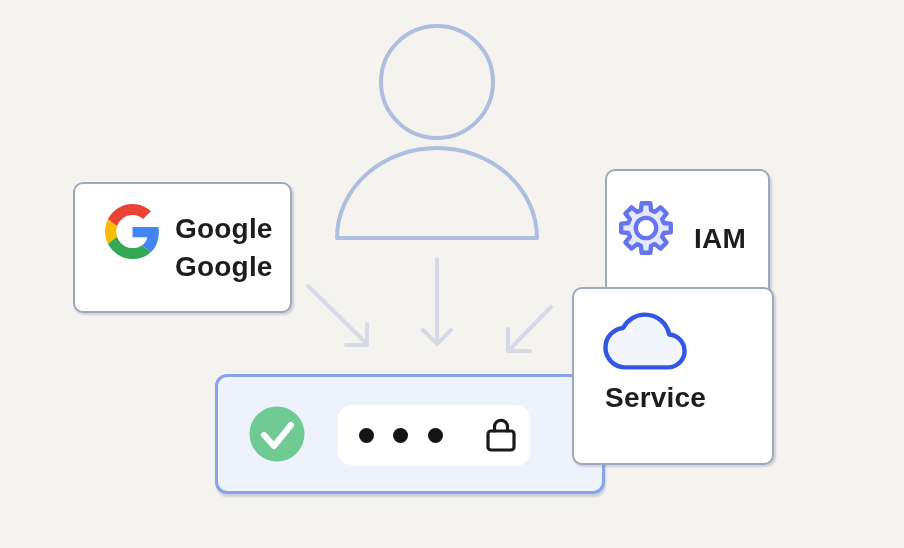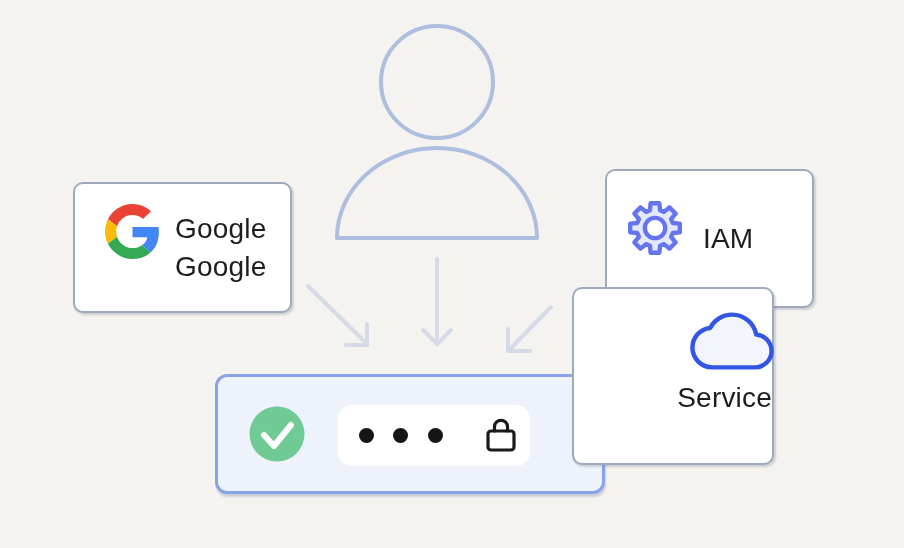--- a/index.html
+++ b/index.html
@@ -12,27 +12,27 @@
   
   .card{
     position:absolute; background:#ffffff;
     border:2.5px solid #9fa9bc; border-radius:10px;
     box-shadow:1.5px 2px 2px rgba(110,120,145,.28);
     box-sizing:border-box; display:flex; align-items:center;
   }
   .card .icon{flex:0 0 auto; line-height:0;}
   .card-label{
     font-size:28px; line-height:38px; color:#1d1d1f;
-    letter-spacing:.2px; white-space:nowrap;
+    letter-spacing:.2px; white-space:nowrap;font-weight:bold;
   }
   #card-google{left:73px; top:182px; width:219px; height:131px; padding-left:30px; z-index:3;}
   #card-google .icon{align-self:flex-start; margin-top:20px; margin-right:15px;}
-  #card-iam{left:605px; top:169px; width:209px; height:139px; padding-left:17px; z-index:3;}
+  #card-iam{left:605px; top:169px; width:165px; height:139px; padding-left:8px; z-index:3;}
   #card-iam .icon{align-self:flex-start; margin-top:26px; margin-right:17px;}
-  #card-service{left:572px; top:287px; width:202px; height:178px; z-index:5; display:block; padding:22px 0 0 31px;text-align:right;}
+  #card-service{left:572px; top:287px; width:202px; height:178px; z-index:5; display:block; padding:22px 0 0 31px;}
   #card-service .icon{margin-bottom:8px;}
   
   #person{left:330px; top:18px; z-index:1;}
   
   #arrows{left:290px; top:250px; z-index:2;}
   
   #panel{
     left:215px; top:374px; width:390px; height:120px;
     background:#eef2fb; border:3px solid #88a3e7; border-radius:12px;
     box-sizing:border-box; z-index:4;

